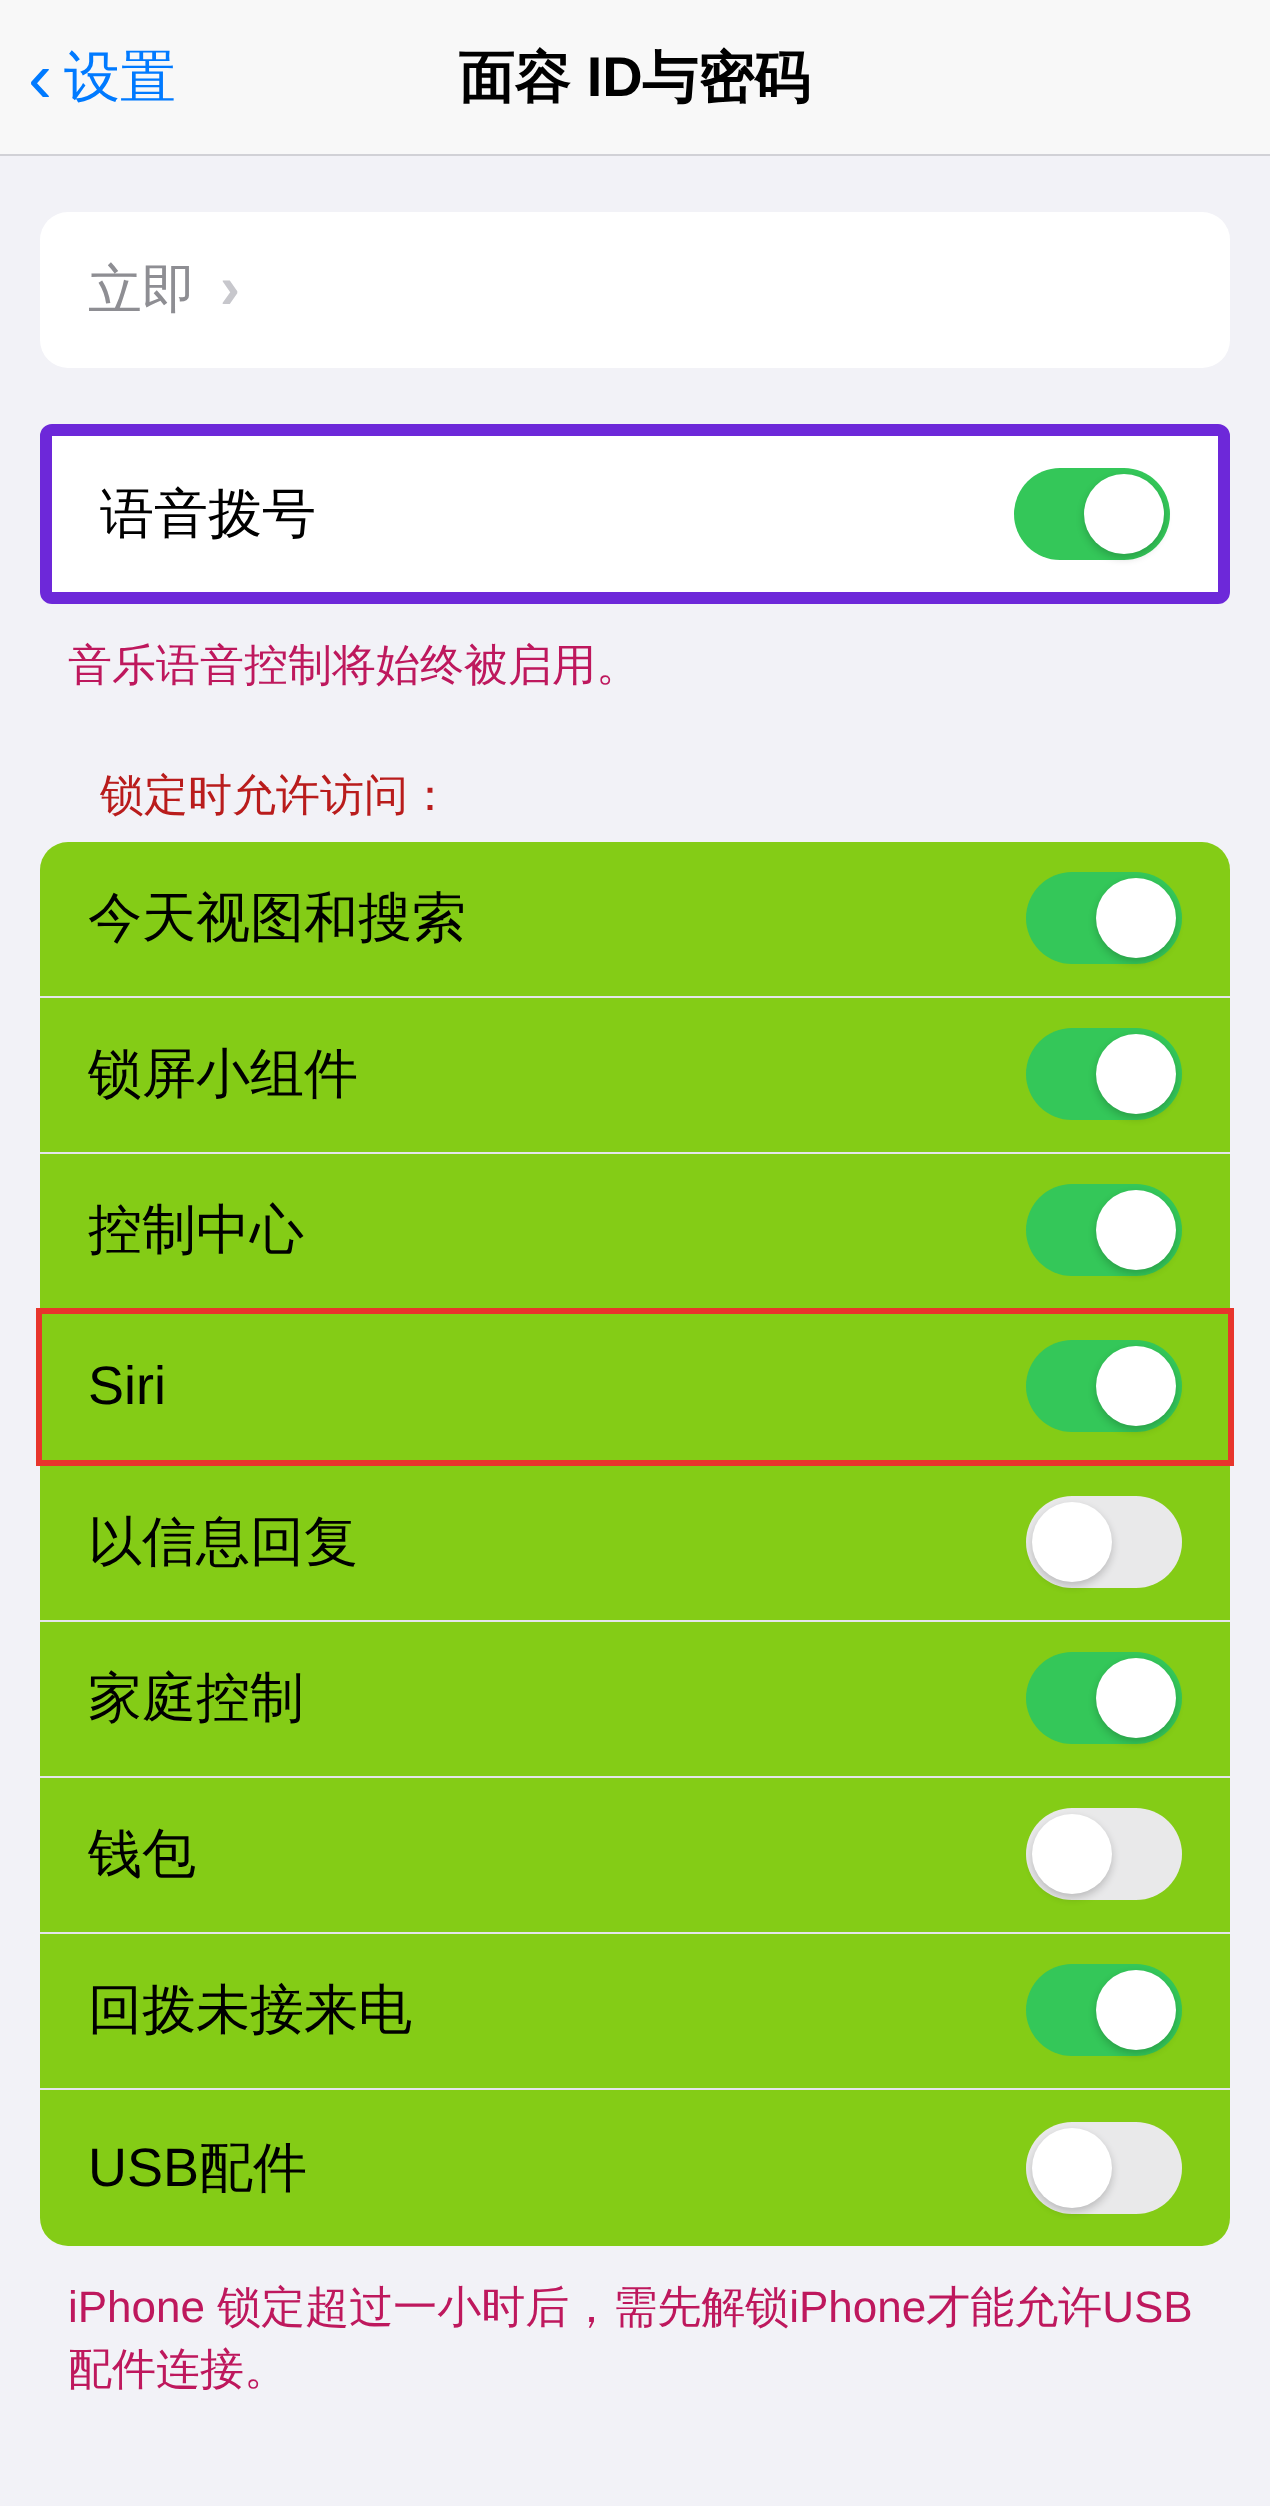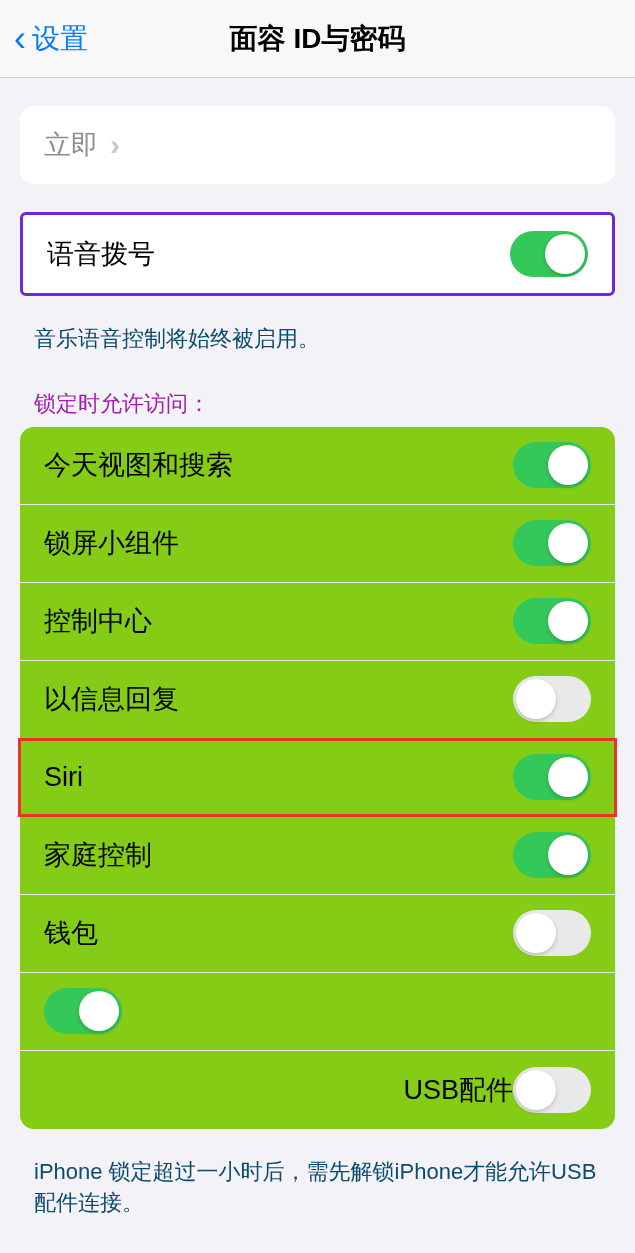--- a/index.html
+++ b/index.html
@@ -47,21 +47,21 @@
     .content {
       padding: 0;
     }
     .group {
       background: #fff;
       margin: 28px 20px 0 20px;
       border-radius: 14px;
       overflow: hidden;
     }
     .group.highlighted {
-      border: 3px solid #6d28d9;
+      border: 6px solid #6d28d9;
       border-radius: 6px;
     }
     .group-first {
       margin-top: 28px;
     }
     .row {
       display: flex;
       align-items: center;
       justify-content: space-between;
       min-height: 78px;
@@ -112,45 +112,44 @@
       box-shadow: 0 2px 4px rgba(0,0,0,0.2);
     }
     .toggle.on .toggle-knob {
       right: 3px;
     }
     .toggle.off .toggle-knob {
       left: 3px;
     }
     .footer-text {
       font-size: 22px;
-      color: #0c4a6e;
-      padding: 28px 34px 0 34px;
+      color: #be185d;
+      padding: 16px 34px 0 34px;
       line-height: 1.4;
     }
     .section-header {
       font-size: 22px;
-      color: #a21caf;
-      padding: 34px 34px 8px 34px;
+      color: #b91c1c;
+      padding: 34px 34px 8px 50px;
     }
     .group-tight {
       margin-top: 4px;
     }
     
     .list-group {
       background: #84cc16;
       margin: 0 20px;
       border-radius: 14px;
       overflow: visible;
     }
     .list-group .row {
       border-bottom: 1px solid #e5e5ea;
     }
     .list-group .row:last-child {
       border-bottom: none;
-      justify-content: flex-end;
     }
     .row.hl-inside {
       position: relative;
     }
     .hl-box {
       position: absolute;
       left: -2px;
       right: -2px;
       top: -1px;
       bottom: -1px;
@@ -204,46 +203,47 @@
         <div class="toggle on">
           <div class="toggle-knob"></div>
         </div>
       </div>
       <div class="row">
         <span class="row-label">控制中心</span>
         <div class="toggle on">
           <div class="toggle-knob"></div>
         </div>
       </div>
+      <div class="row hl-inside">
+        <span class="row-label">Siri</span>
+        <div class="toggle on">
+          <div class="toggle-knob"></div>
+        </div>
+        <div class="hl-box"></div>
+      </div>
       <div class="row">
         <span class="row-label">以信息回复</span>
         <div class="toggle off">
           <div class="toggle-knob"></div>
         </div>
       </div>
-      <div class="row hl-inside">
-        <span class="row-label">Siri</span>
-        <div class="toggle on">
-          <div class="toggle-knob"></div>
-        </div>
-        <div class="hl-box"></div>
-      </div>
       <div class="row">
         <span class="row-label">家庭控制</span>
         <div class="toggle on">
           <div class="toggle-knob"></div>
         </div>
       </div>
       <div class="row">
         <span class="row-label">钱包</span>
         <div class="toggle off">
           <div class="toggle-knob"></div>
         </div>
       </div>
       <div class="row">
+        <span class="row-label">回拨未接来电</span>
         <div class="toggle on">
           <div class="toggle-knob"></div>
         </div>
       </div>
       <div class="row">
         <span class="row-label">USB配件</span>
         <div class="toggle off">
           <div class="toggle-knob"></div>
         </div>
       </div>

